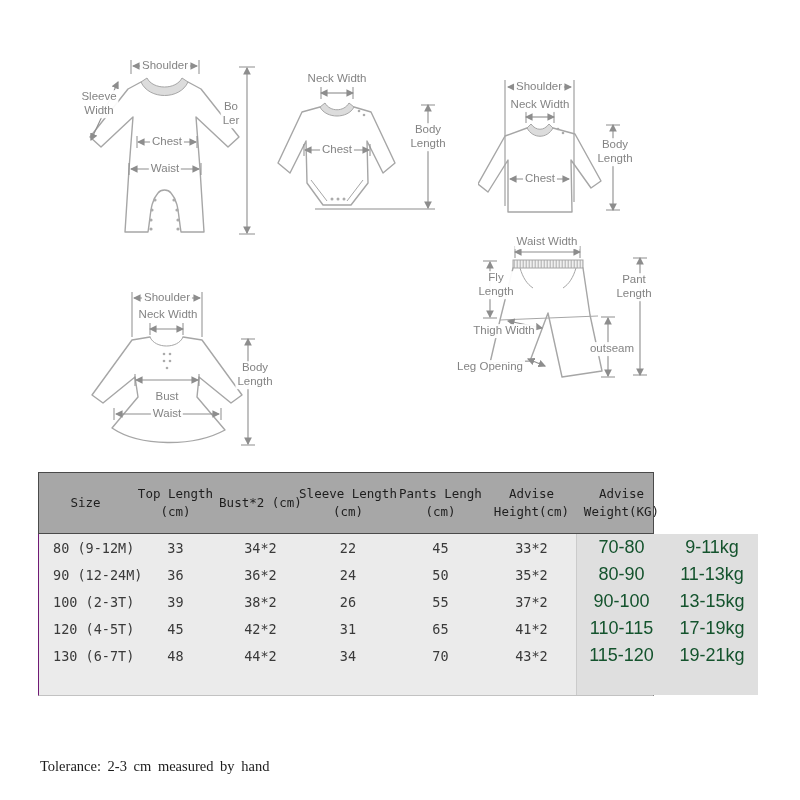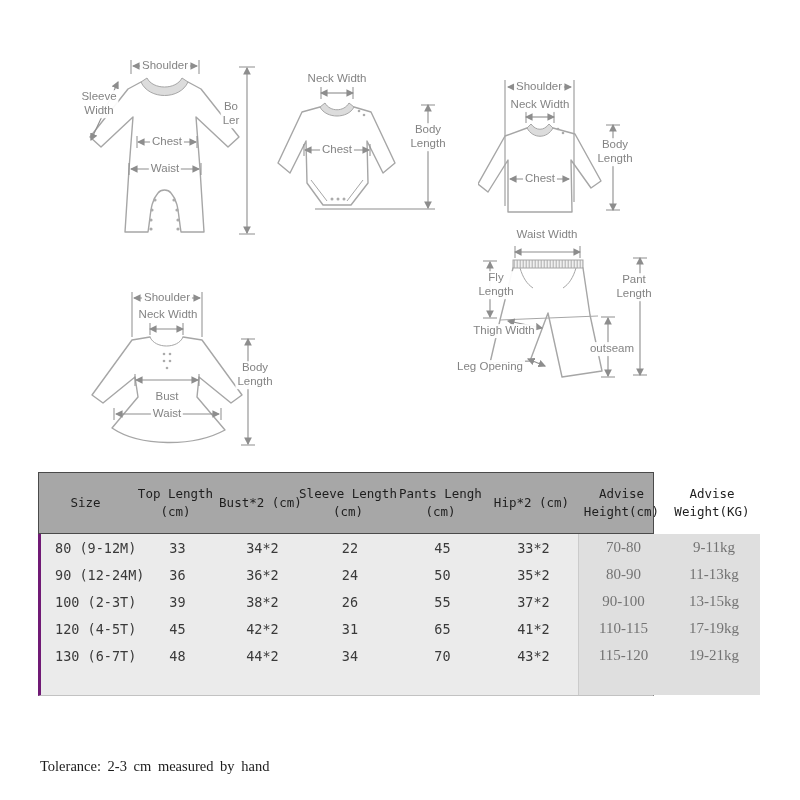--- a/index.html
+++ b/index.html
@@ -18,29 +18,29 @@
   .cfill{fill:#dcdcdc;stroke:#a6a6a6;stroke-width:1;}
   .dot{fill:#ababab;}
   
   .size-table{position:absolute;left:38px;top:455px;width:616px;}
   .thead{box-sizing:border-box;height:62px;background:#a7a7a7;border:1px solid #4a4a4a;
          display:grid;grid-template-columns:93px 87px 83px 92px 93px 89px 91px 90px;}
   .hcell{display:flex;align-items:center;justify-content:center;text-align:center;
          font-family:"DejaVu Sans Mono",monospace;font-size:12.5px;line-height:1.45;
          color:#1e1e1e;white-space:pre;}
   .tbody{box-sizing:border-box;position:relative;height:162px;background:#ebebeb;
-         border-left:3px solid #701a75;border-right:1px solid #4a4a4a;border-bottom:1px solid #c2c2c2;}
+         border-left:1px solid #701a75;border-right:1px solid #4a4a4a;border-bottom:1px solid #c2c2c2;}
   .band{position:absolute;left:537px;top:0;width:181px;height:100%;background:#dfdfdf;
         border-left:1px solid #cbcbcb;z-index:0;}
   .trow{position:relative;z-index:1;height:27px;
         display:grid;grid-template-columns:93px 87px 83px 92px 93px 89px 91px 90px;}
   .bcell{display:flex;align-items:center;justify-content:center;
          font-family:"DejaVu Sans Mono",monospace;font-size:13.5px;color:#3a3a3a;white-space:pre;}
   .bcell.size{justify-content:flex-start;padding-left:14px;}
-  .bcell.advise{font-family:Liberation Serif, serif;font-size:15px;color:#737373;}
+  .bcell.advise{font-family:Liberation Sans, sans-serif;font-size:18px;color:#14532d;}
   
   .notes{position:absolute;left:40px;top:694px;font-family:"Liberation Serif",serif;
          font-size:14.5px;line-height:22px;color:#1c1c1c;word-spacing:3px;white-space:pre;}
 </style>
 </head>
 <body>
 
 <div class="canvas">
 
   <div class="diagram" style="left:55px;top:35px;width:215px;height:200px">
@@ -171,21 +171,21 @@
         <line class="m" x1="178" y1="33" x2="178" y2="150" marker-start="url(#ah)" marker-end="url(#ah)"></line>
         <line class="t" x1="171" y1="33" x2="185" y2="33"></line>
           <line class="t" x1="171" y1="150" x2="185" y2="150"></line>
         <line class="m" x1="46" y1="96" x2="80" y2="103" marker-start="url(#ah)" marker-end="url(#ah)"></line>
         <line class="m" x1="146" y1="93" x2="146" y2="151" marker-start="url(#ah)" marker-end="url(#ah)"></line>
         <line class="t" x1="139" y1="92" x2="153" y2="92"></line>
           <line class="t" x1="139" y1="152" x2="153" y2="152"></line>
         <line class="m" x1="66" y1="134" x2="83" y2="141" marker-start="url(#ah)" marker-end="url(#ah)"></line>
       </g>
     </svg>
-    <div class="dlabel" style="left:85px;top:10px">Waist Width</div>
+    <div class="dlabel" style="left:85px;top:17px">Waist Width</div>
     <div class="dlabel" style="left:34px;top:60px">Fly
 Length</div>
     <div class="dlabel" style="left:172px;top:62px">Pant
 Length</div>
     <div class="dlabel" style="left:42px;top:106px">Thigh Width</div>
     <div class="dlabel" style="left:150px;top:124px">outseam</div>
     <div class="dlabel" style="left:28px;top:142px">Leg Opening</div>
   </div>
 
   <div class="diagram" style="left:85px;top:262px;width:195px;height:175px">
@@ -229,21 +229,20 @@
   <div class="size-table">
     <div class="thead">
       <div class="hcell">Size</div>
       <div class="hcell">Top Length
 (cm)</div>
       <div class="hcell">Bust*2 (cm)</div>
       <div class="hcell">Sleeve Length
 (cm)</div>
       <div class="hcell">Pants Lengh
 (cm)</div>
-      <div class="hcell">Hip*2 (cm)</div>
       <div class="hcell">Advise
 Height(cm)</div>
       <div class="hcell">Advise
 Weight(KG)</div>
     </div>
     <div class="tbody">
       <div class="band"></div>
       <div class="trow">
         <div class="bcell size">80 (9-12M)</div>
         <div class="bcell">33</div>

